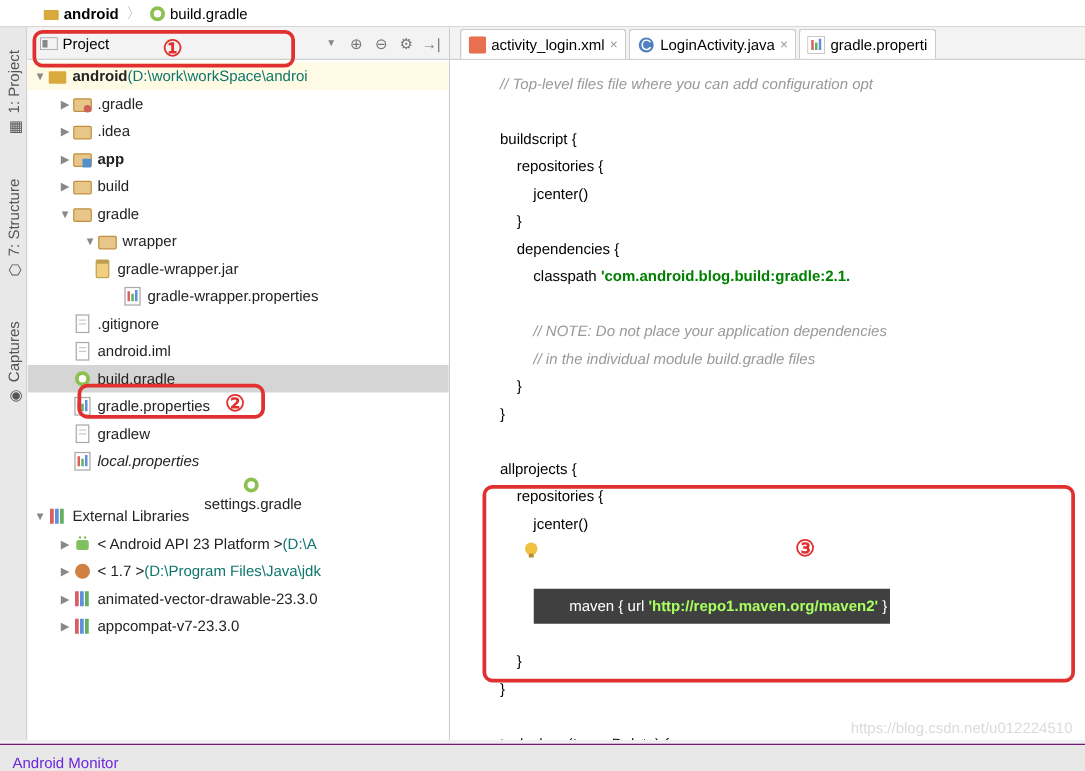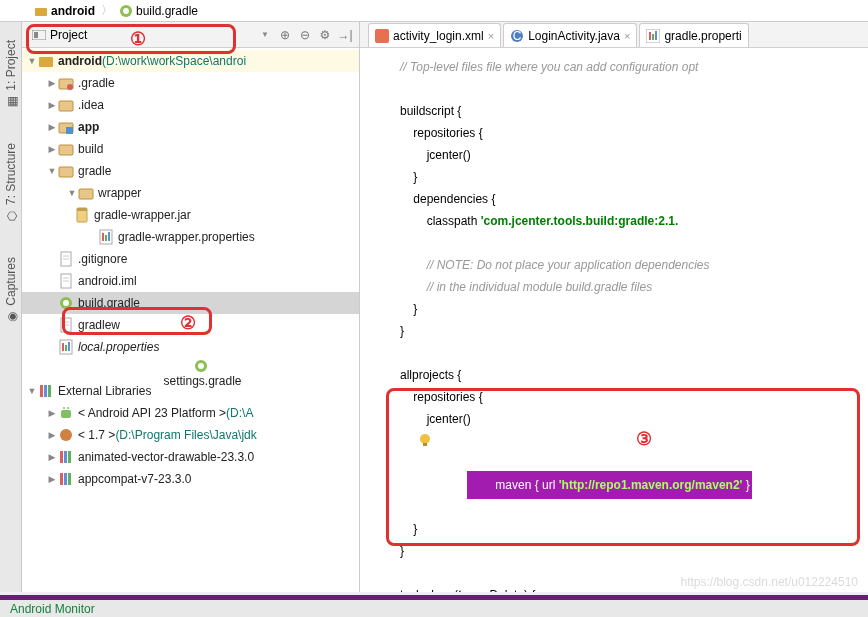--- a/index.html
+++ b/index.html
@@ -36,28 +36,28 @@
 .tabs { height: 26px; background: #f3f3f3; border-bottom: 1px solid #d0d0d0; display: flex; align-items: flex-end; padding-left: 8px; }
 .tab { height: 24px; background: #fff; border: 1px solid #ccc; border-bottom: none; padding: 0 6px; margin-right: 2px; display: flex; align-items: center; gap: 4px; border-radius: 3px 3px 0 0; }
 .tab .close { color: #999; font-size: 11px; cursor: pointer; }
 .tab-icon { width: 14px; height: 14px; }
 
 .code { flex: 1; padding: 8px 0 8px 40px; font-family: "Courier New", monospace; font-size: 13px; line-height: 22px; position: relative; overflow: hidden; }
 .code .cline { white-space: pre; }
 .c-comment { color: #999; font-style: italic; }
 .c-str { color: #008000; font-weight: bold; }
 .c-kw2 { color: #000080; font-weight: bold; }
-.c-hl { background: #a21caf; color: #fff; padding: 7px 2px; margin-left: 40px; }
+.c-hl { background: #404040; color: #fff; padding: 7px 2px; }
 .c-hl .c-str { color: #a8ff60; }
 .bulb { position: absolute; left: 18px; width: 14px; height: 14px; }
 
 .callout { position: absolute; border: 3px solid #e03030; border-radius: 8px; pointer-events: none; }
 .callout-num { position: absolute; color: #e03030; font-size: 18px; font-weight: bold; font-family: serif; }
 
-.status { position: absolute; bottom: 0; left: 0; right: 0; height: 22px; background: #e8e8e8; border-top: 5px solid #701a75; padding-left: 10px; display: flex; align-items: center; color: #15803d; }
+.status { position: absolute; bottom: 0; left: 0; right: 0; height: 22px; background: #e8e8e8; border-top: 1px solid #701a75; padding-left: 10px; display: flex; align-items: flex-end; color: #6d28d9; }
 
 .watermark { position: absolute; right: 10px; bottom: 28px; color: rgba(150,150,150,0.35); font-size: 12px; }
 </style>
 </head>
 <body>
 
 <div class="breadcrumb">
   <div class="breadcrumb-item">
     <svg class="crumb-icon">
         <rect x="1" y="4" width="12" height="8" fill="#d9a93e" rx="1"></rect>
@@ -197,20 +197,30 @@
             </svg>
     <span class="tlabel ">android.iml</span>
           </div>
           <div class="tree-row selected" style="padding-left: 24px;">
             <span class="exp"></span>
     <svg class="ticon">
               <circle cx="8" cy="8" r="6" fill="#8cc050"></circle>
               <circle cx="8" cy="8" r="3" fill="#fff"></circle>
             </svg>
     <span class="tlabel ">build.gradle</span>
+          </div>
+          <div class="tree-row" style="padding-left: 24px;">
+            <span class="exp"></span>
+    <svg class="ticon">
+              <rect x="2" y="1" width="12" height="14" fill="#fff" stroke="#aaa"></rect>
+              <rect x="4" y="4" width="2" height="8" fill="#d96060"></rect>
+              <rect x="7" y="6" width="2" height="6" fill="#60b060"></rect>
+              <rect x="10" y="3" width="2" height="9" fill="#6090d9"></rect>
+            </svg>
+    <span class="tlabel ">gradle.properties</span>
           </div>
           <div class="tree-row" style="padding-left: 24px;">
             <span class="exp"></span>
     <svg class="ticon">
               <rect x="3" y="1" width="10" height="14" fill="#fff" stroke="#aaa"></rect>
               <line x1="5" y1="5" x2="11" y2="5" stroke="#ccc"></line>
               <line x1="5" y1="8" x2="11" y2="8" stroke="#ccc"></line>
             </svg>
     <span class="tlabel ">gradlew</span>
           </div>
@@ -314,21 +324,21 @@
     </div>
 
     <div class="code">
       <div class="cline"><span class="c-comment">// Top-level files file where you can add configuration opt</span></div>
       <div class="cline">&nbsp;</div>
       <div class="cline">buildscript {</div>
       <div class="cline">    repositories {</div>
       <div class="cline">        jcenter()</div>
       <div class="cline">    }</div>
       <div class="cline">    dependencies {</div>
-      <div class="cline"><span>        classpath </span><span class="c-str">'com.jcenter.tools.build:gradle:2.1.</span></div>
+      <div class="cline"><span>        classpath </span><span class="c-str">'com.android.blog.build:gradle:2.1.</span></div>
       <div class="cline">&nbsp;</div>
       <div class="cline"><span class="c-comment">        // NOTE: Do not place your application dependencies</span></div>
       <div class="cline"><span class="c-comment">        // in the individual module build.gradle files</span></div>
       <div class="cline">    }</div>
       <div class="cline">}</div>
       <div class="cline">&nbsp;</div>
       <div class="cline">allprojects {</div>
       <div class="cline">    repositories {</div>
       <div class="cline">        jcenter()</div>
       <div class="cline" style="position:relative">

